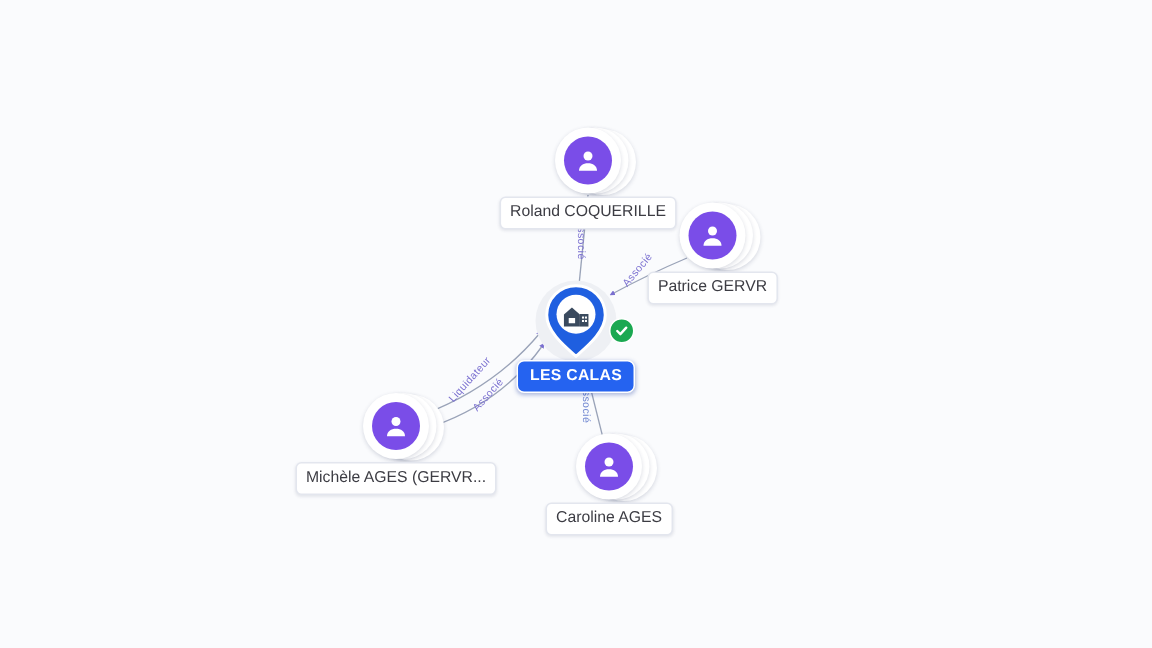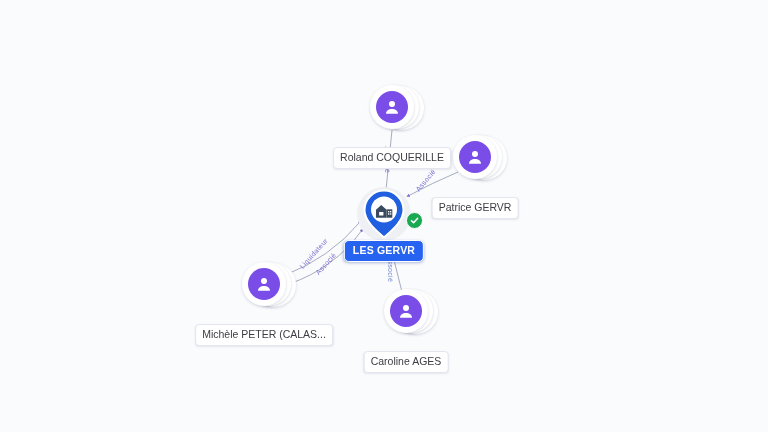--- a/index.html
+++ b/index.html
@@ -59,21 +59,21 @@
     border-radius: 50%;
     background: #7a4de8;
     display: flex;
     align-items: center;
     justify-content: center;
   }
   .avatar-circle svg { display: block; }
 
   .node-label {
     position: absolute;
-    top: 40px;
+    top: 24px;
     left: 50%;
     transform: translateX(-50%);
     white-space: nowrap;
     background: #ffffff;
     color: #3c3c43;
     font-size: 10.5px;
     line-height: 1;
     padding: 4px 6px 5px 6px;
     border-radius: 4px;
     border: 1px solid #e3e6ee;
@@ -211,21 +211,21 @@
       <div class="stack-ring r3"></div>
       <div class="stack-ring r2"></div>
       <div class="stack-ring r1"></div>
       <div class="avatar-circle">
         <svg width="18" height="18" viewBox="0 0 24 24" fill="#ffffff">
           <circle cx="12" cy="8" r="4"></circle>
           <path d="M4 21c0-4.2 3.6-6.5 8-6.5s8 2.3 8 6.5z"></path>
         </svg>
       </div>
     </div>
-    <div class="node-label">Michèle PETER (CALAS...</div>
+    <div class="node-label">Michèle AGES (GERVR...</div>
   </div>
 
   <div class="person-node" style="left:406px; top:311px;">
     <div class="avatar-stack">
       <div class="stack-ring r3"></div>
       <div class="stack-ring r2"></div>
       <div class="stack-ring r1"></div>
       <div class="avatar-circle">
         <svg width="18" height="18" viewBox="0 0 24 24" fill="#ffffff">
           <circle cx="12" cy="8" r="4"></circle>
@@ -252,16 +252,16 @@
           <rect x="16.8" y="14.2" width="1.8" height="1.8" fill="#ffffff"></rect>
           <rect x="19.4" y="14.2" width="1.8" height="1.8" fill="#ffffff"></rect>
         </g>
       </svg>
     </div>
     <div class="pin-check">
       <svg width="9" height="9" viewBox="0 0 24 24" fill="none" stroke="#ffffff" stroke-width="4.2" stroke-linecap="round" stroke-linejoin="round">
         <polyline points="4,12.5 9.5,18 20,6.5"></polyline>
       </svg>
     </div>
-    <div class="company-label">LES GERVR</div>
+    <div class="company-label">LES CALAS</div>
   </div>
 
 </div>
 
 </body></html>

